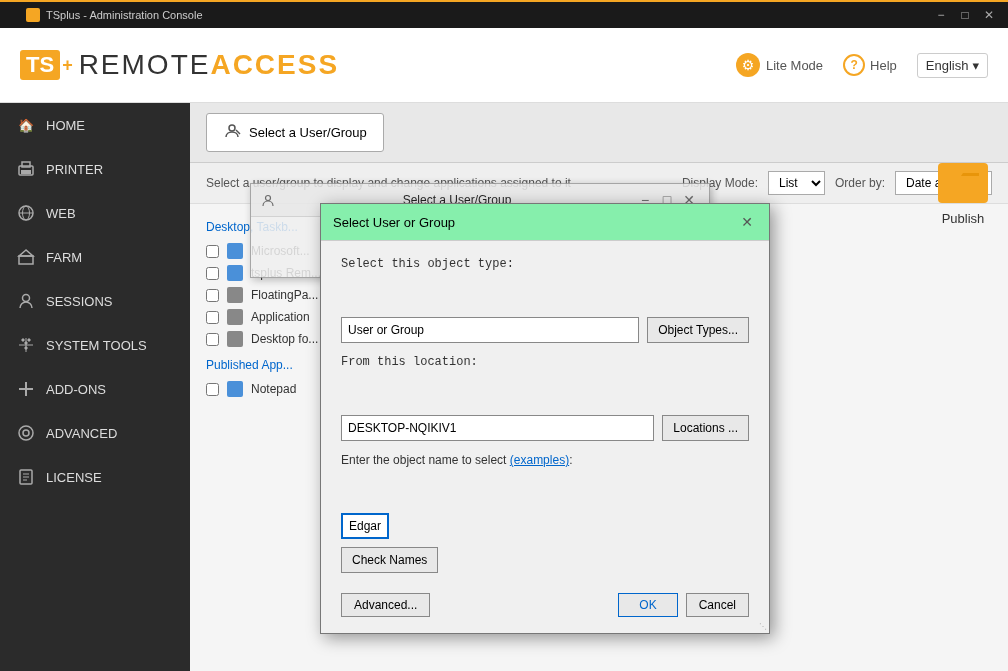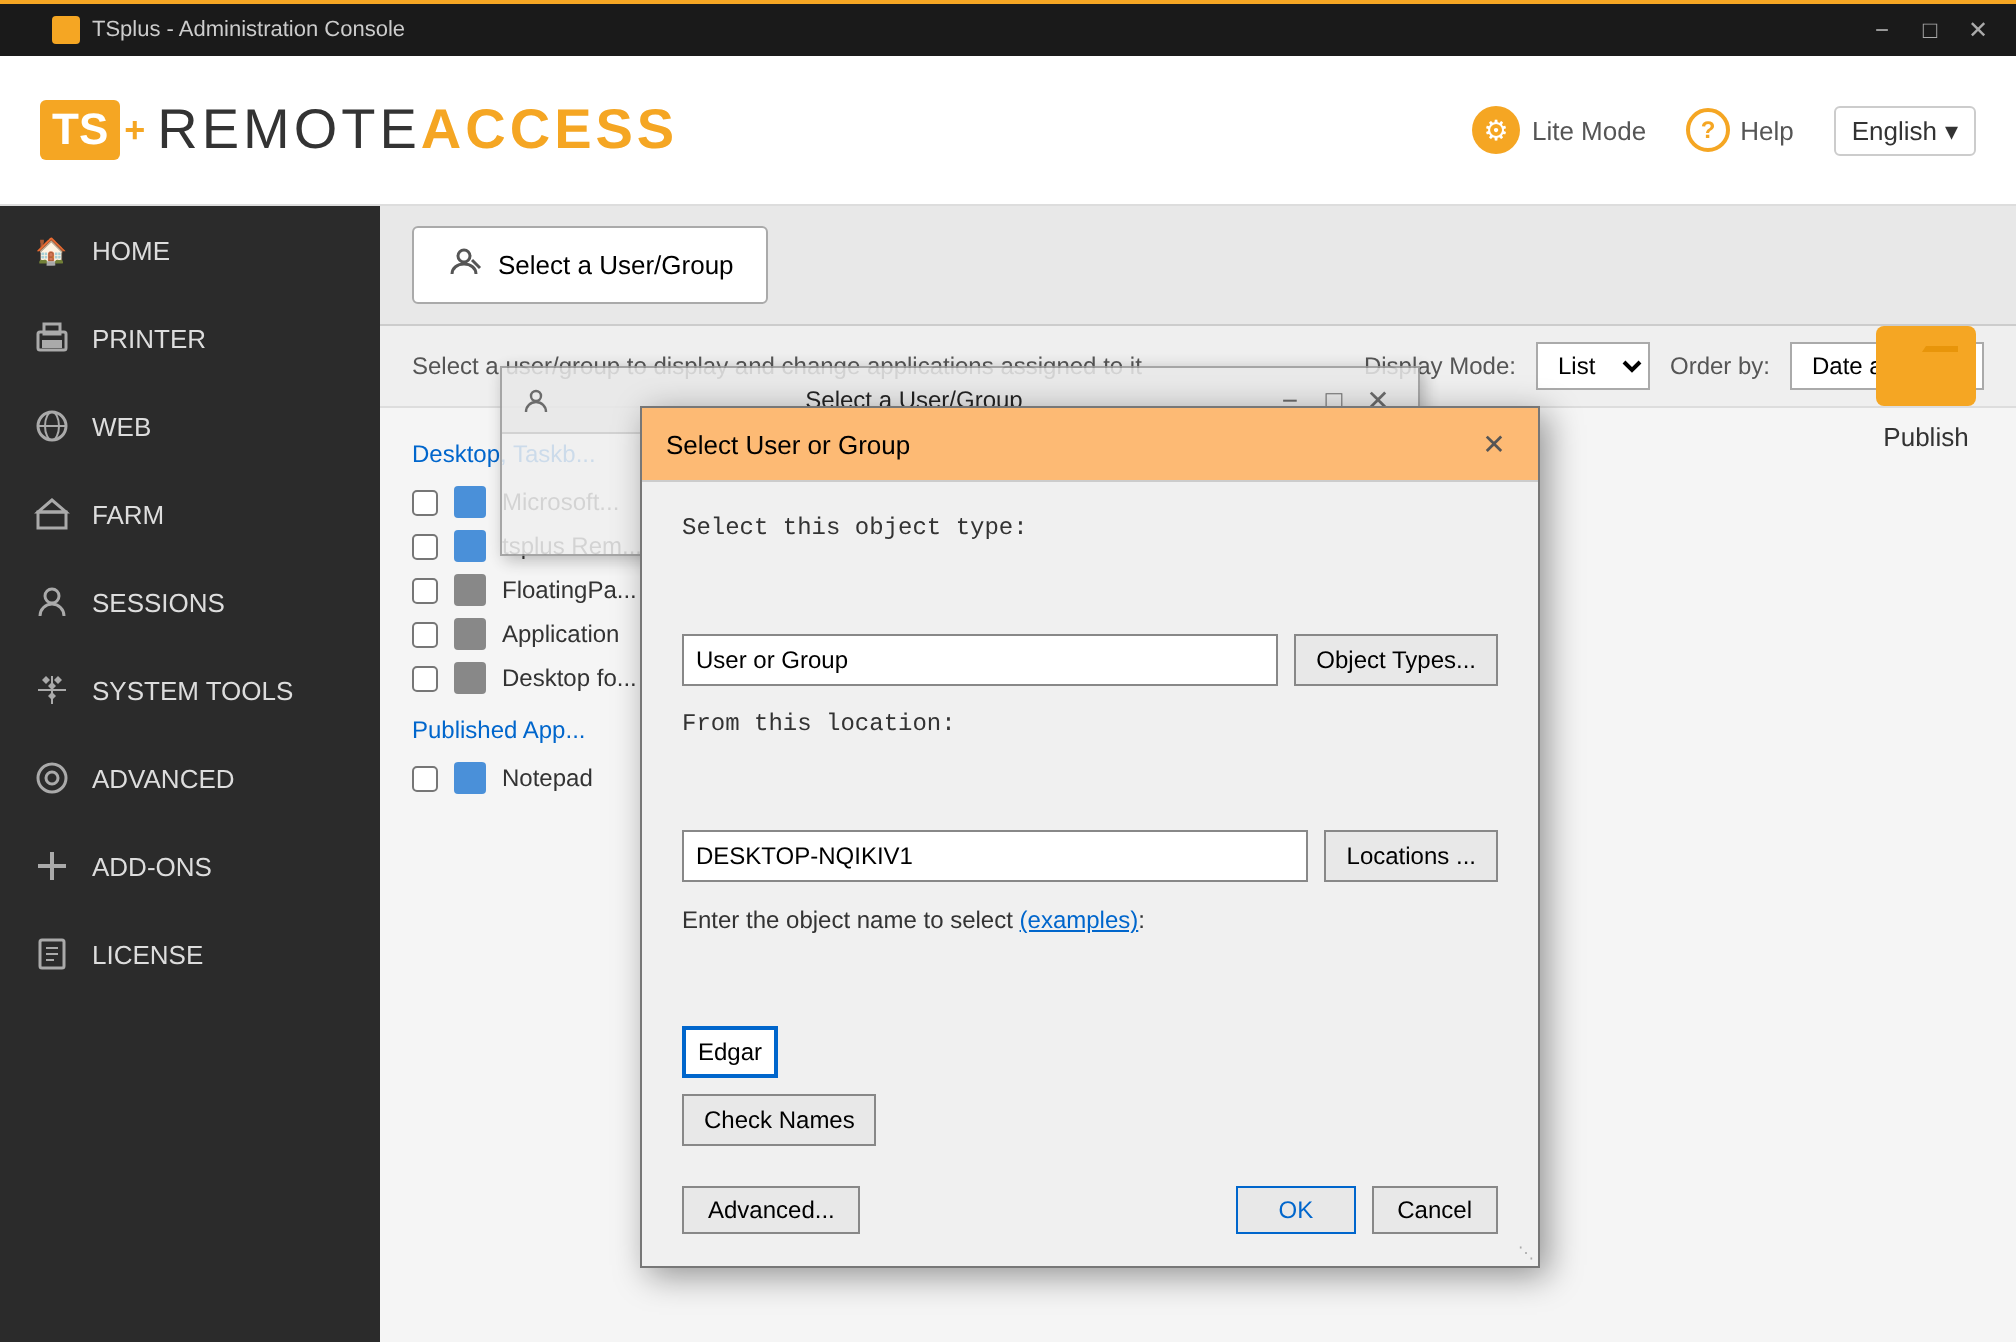--- a/index.html
+++ b/index.html
@@ -96,21 +96,21 @@
       position: absolute;
       top: 100px;
       left: 130px;
       width: 450px;
       background: #f0f0f0;
       border: 1px solid #777;
       box-shadow: 4px 4px 16px rgba(0,0,0,0.4);
       z-index: 200;
     }
     .dialog-title-bar {
-      background: #fdba74;
+      background: #86efac;
       padding: 8px 12px;
       font-size: 13px;
       font-weight: 500;
       display: flex;
       align-items: center;
       justify-content: space-between;
       border-bottom: 1px solid #ccc;
     }
     .dialog-close { cursor: pointer; font-size: 14px; color: #555; background: none; border: none; width: 20px; height: 20px; display: flex; align-items: center; justify-content: center; }
     .dialog-body { padding: 16px 20px; }
@@ -215,34 +215,34 @@
         <svg width="18" height="18" viewBox="0 0 18 18">
             <path d="M14 4l-2 2-2-2 2-2 2 2zM4 4l2 2 2-2-2-2-2 2zM9 9l2-2-2-2-2 2 2 2zM9 14l2-2-2-2-2 2 2 2z" fill="#aaa"></path>
             <path d="M2 9h14M9 2v14" stroke="#aaa" stroke-width="1" fill="none"></path>
           </svg>
       </div>
       <span>SYSTEM TOOLS</span>
     </div>
     <div class="sidebar-item">
       <div class="sidebar-icon">
         <svg width="18" height="18" viewBox="0 0 18 18">
+            <line x1="9" y1="2" x2="9" y2="16" stroke="#aaa" stroke-width="2"></line>
+            <line x1="2" y1="9" x2="16" y2="9" stroke="#aaa" stroke-width="2"></line>
+          </svg>
+      </div>
+      <span>ADD-ONS</span>
+    </div>
+    <div class="sidebar-item">
+      <div class="sidebar-icon">
+        <svg width="18" height="18" viewBox="0 0 18 18">
             <circle cx="9" cy="9" r="7" fill="none" stroke="#aaa" stroke-width="1.5"></circle>
             <circle cx="9" cy="9" r="3" fill="none" stroke="#aaa" stroke-width="1.5"></circle>
           </svg>
       </div>
       <span>ADVANCED</span>
-    </div>
-    <div class="sidebar-item">
-      <div class="sidebar-icon">
-        <svg width="18" height="18" viewBox="0 0 18 18">
-            <line x1="9" y1="2" x2="9" y2="16" stroke="#aaa" stroke-width="2"></line>
-            <line x1="2" y1="9" x2="16" y2="9" stroke="#aaa" stroke-width="2"></line>
-          </svg>
-      </div>
-      <span>ADD-ONS</span>
     </div>
     <div class="sidebar-item">
       <div class="sidebar-icon">
         <svg width="18" height="18" viewBox="0 0 18 18">
             <rect x="3" y="2" width="12" height="14" rx="1" fill="none" stroke="#aaa" stroke-width="1.5"></rect>
             <line x1="6" y1="6" x2="12" y2="6" stroke="#aaa" stroke-width="1"></line>
             <line x1="6" y1="9" x2="12" y2="9" stroke="#aaa" stroke-width="1"></line>
             <line x1="6" y1="12" x2="10" y2="12" stroke="#aaa" stroke-width="1"></line>
           </svg>
       </div>

